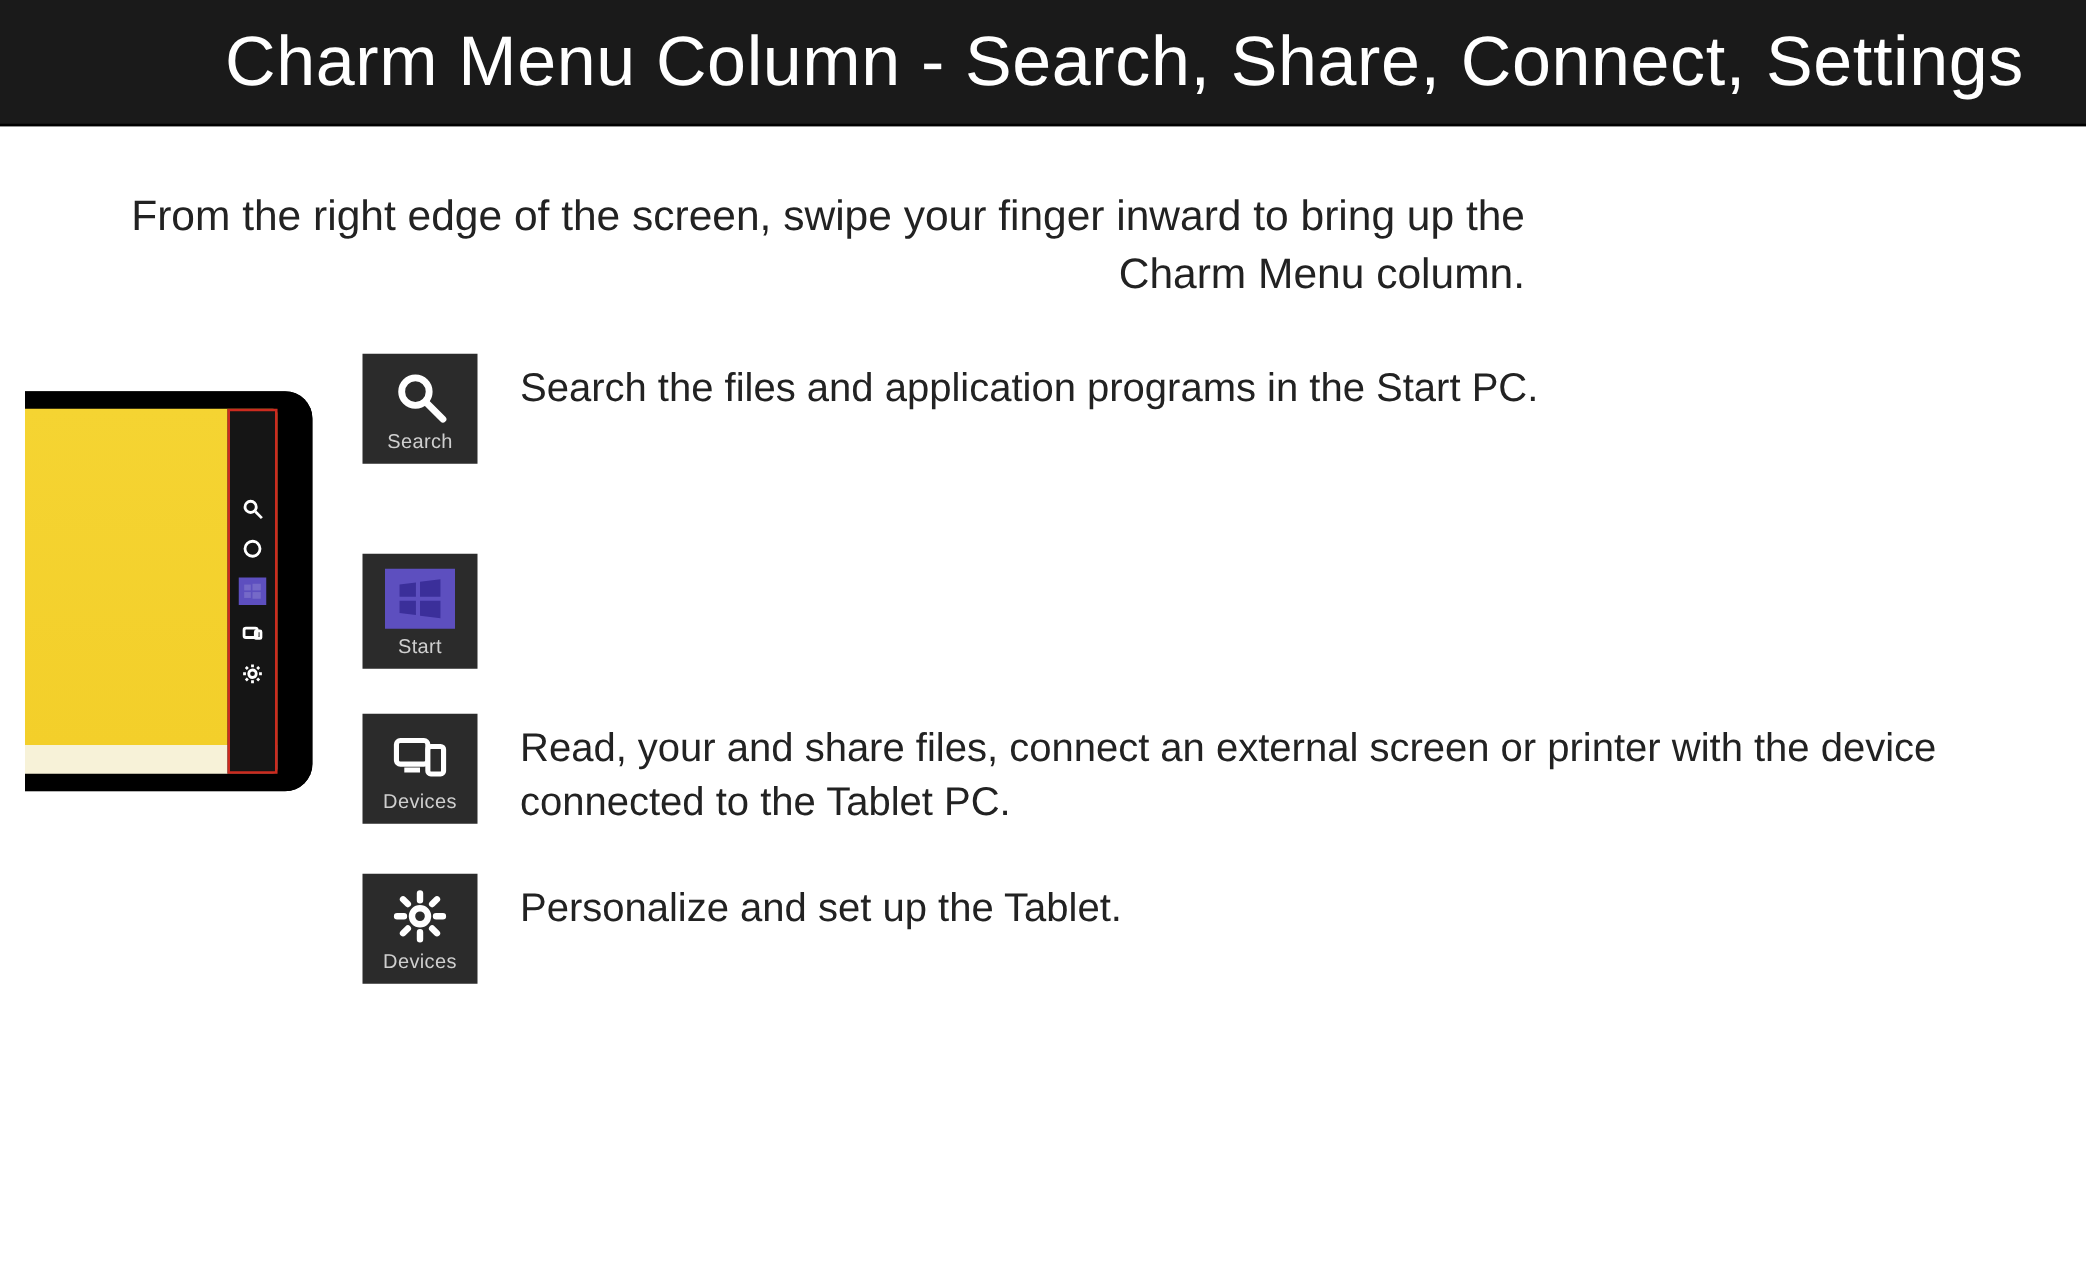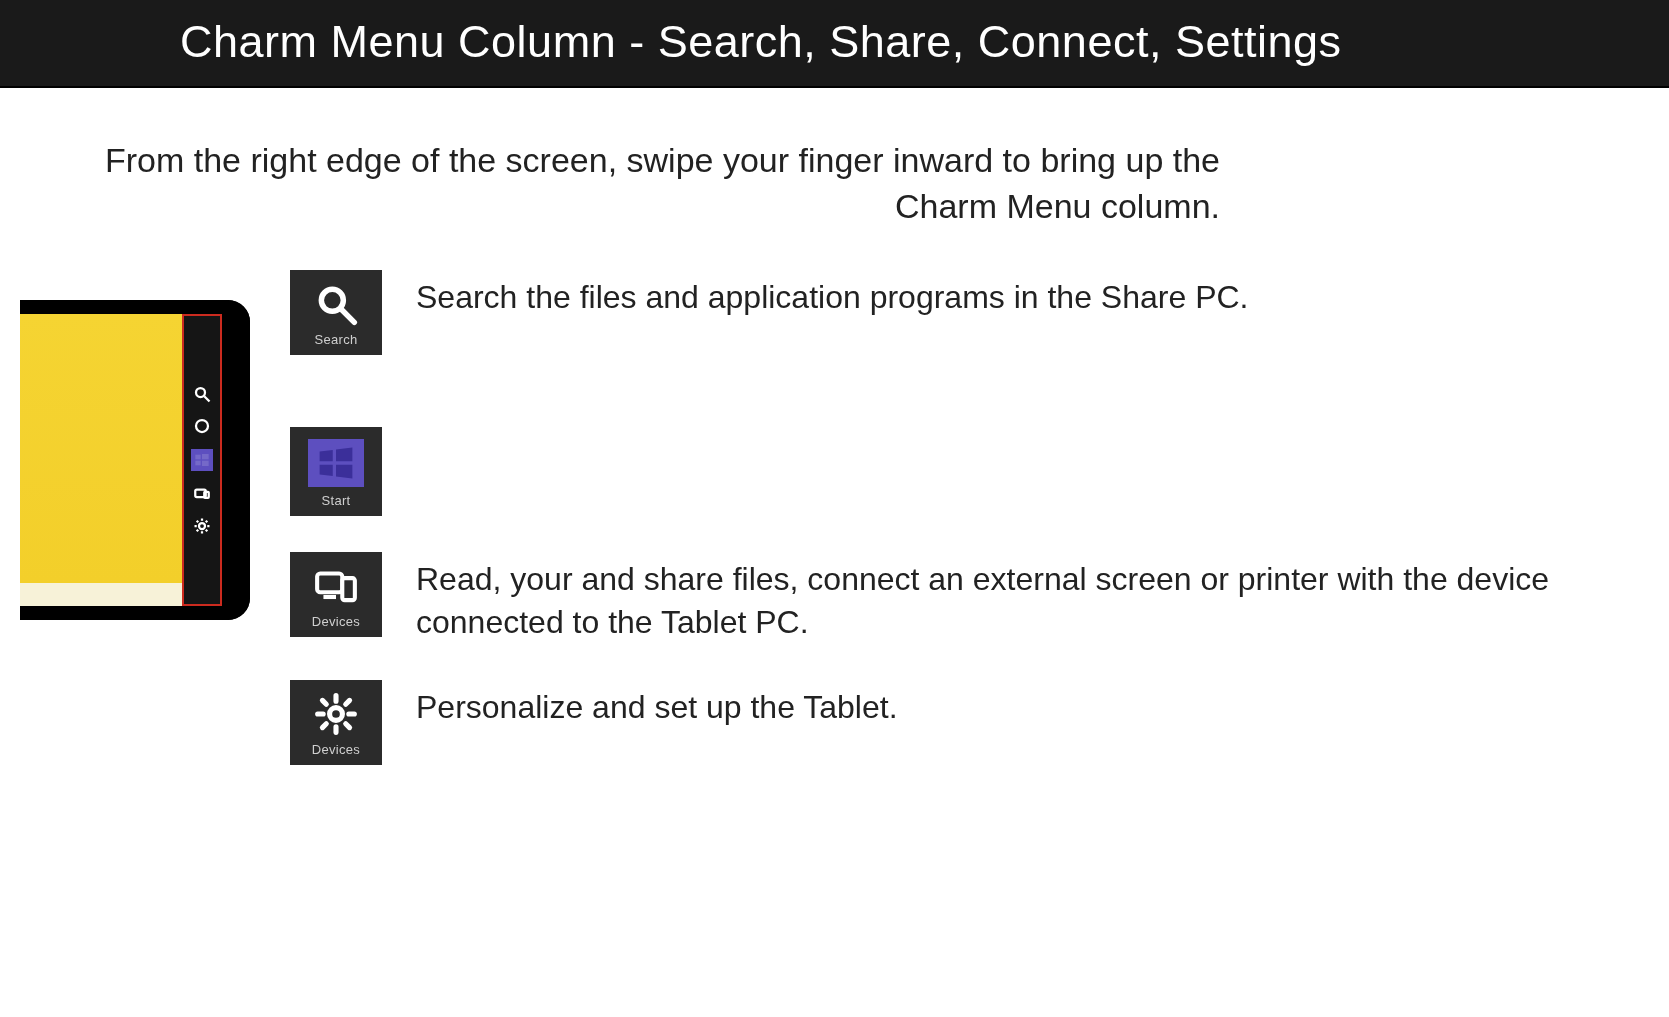--- a/index.html
+++ b/index.html
@@ -6,21 +6,21 @@
     margin: 0;
     padding: 0;
     background: #ffffff;
     font-family: Arial, Helvetica, sans-serif;
     color: #222;
     width: 1669px;
   }
   .header-bar {
     background: #1a1a1a;
     color: #ffffff;
-    font-size: 45px;
+    font-size: 56px;
     padding: 16px 0 18px 0;
     text-align: left;
     padding-left: 180px;
     border-bottom: 2px solid #000;
     letter-spacing: 0.5px;
   }
   .content {
     padding: 50px 20px 40px 20px;
   }
   .intro {
@@ -115,21 +115,21 @@
   .charm-tile .tile-icon {
     width: 44px;
     height: 44px;
     display: flex;
     align-items: center;
     justify-content: center;
   }
   .charm-tile .tile-icon svg { width: 100%; height: 100%; }
   .charm-tile .tile-label {
     color: #cfcfcf;
-    font-size: 13px;
+    font-size: 16px;
     margin-top: 6px;
     letter-spacing: 0.3px;
   }
   .charm-tile.start-tile .tile-icon-wrap {
     background: #5d4fbf;
     width: 56px;
     height: 48px;
     display: flex;
     align-items: center;
     justify-content: center;
@@ -196,21 +196,21 @@
       <div class="charm-item">
         <div class="charm-tile">
           <div class="tile-icon">
             <svg viewBox="0 0 24 24" fill="none" stroke="#fff" stroke-width="3" stroke-linecap="round">
                 <circle cx="10" cy="10" r="6"></circle>
                 <line x1="15" y1="15" x2="22" y2="22"></line>
               </svg>
           </div>
           <div class="tile-label">Search</div>
         </div>
-        <div class="charm-desc">Search the files and application programs in the Share PC.</div>
+        <div class="charm-desc">Search the files and application programs in the Start PC.</div>
       </div>
 
       <div class="charm-item">
       </div>
 
       <div class="charm-item">
         <div class="charm-tile start-tile">
           <div class="tile-icon-wrap">
             <svg viewBox="0 0 24 22">
               <polygon points="2,4 10,3 10,10 2,10" fill="#3b2f9a"></polygon>

